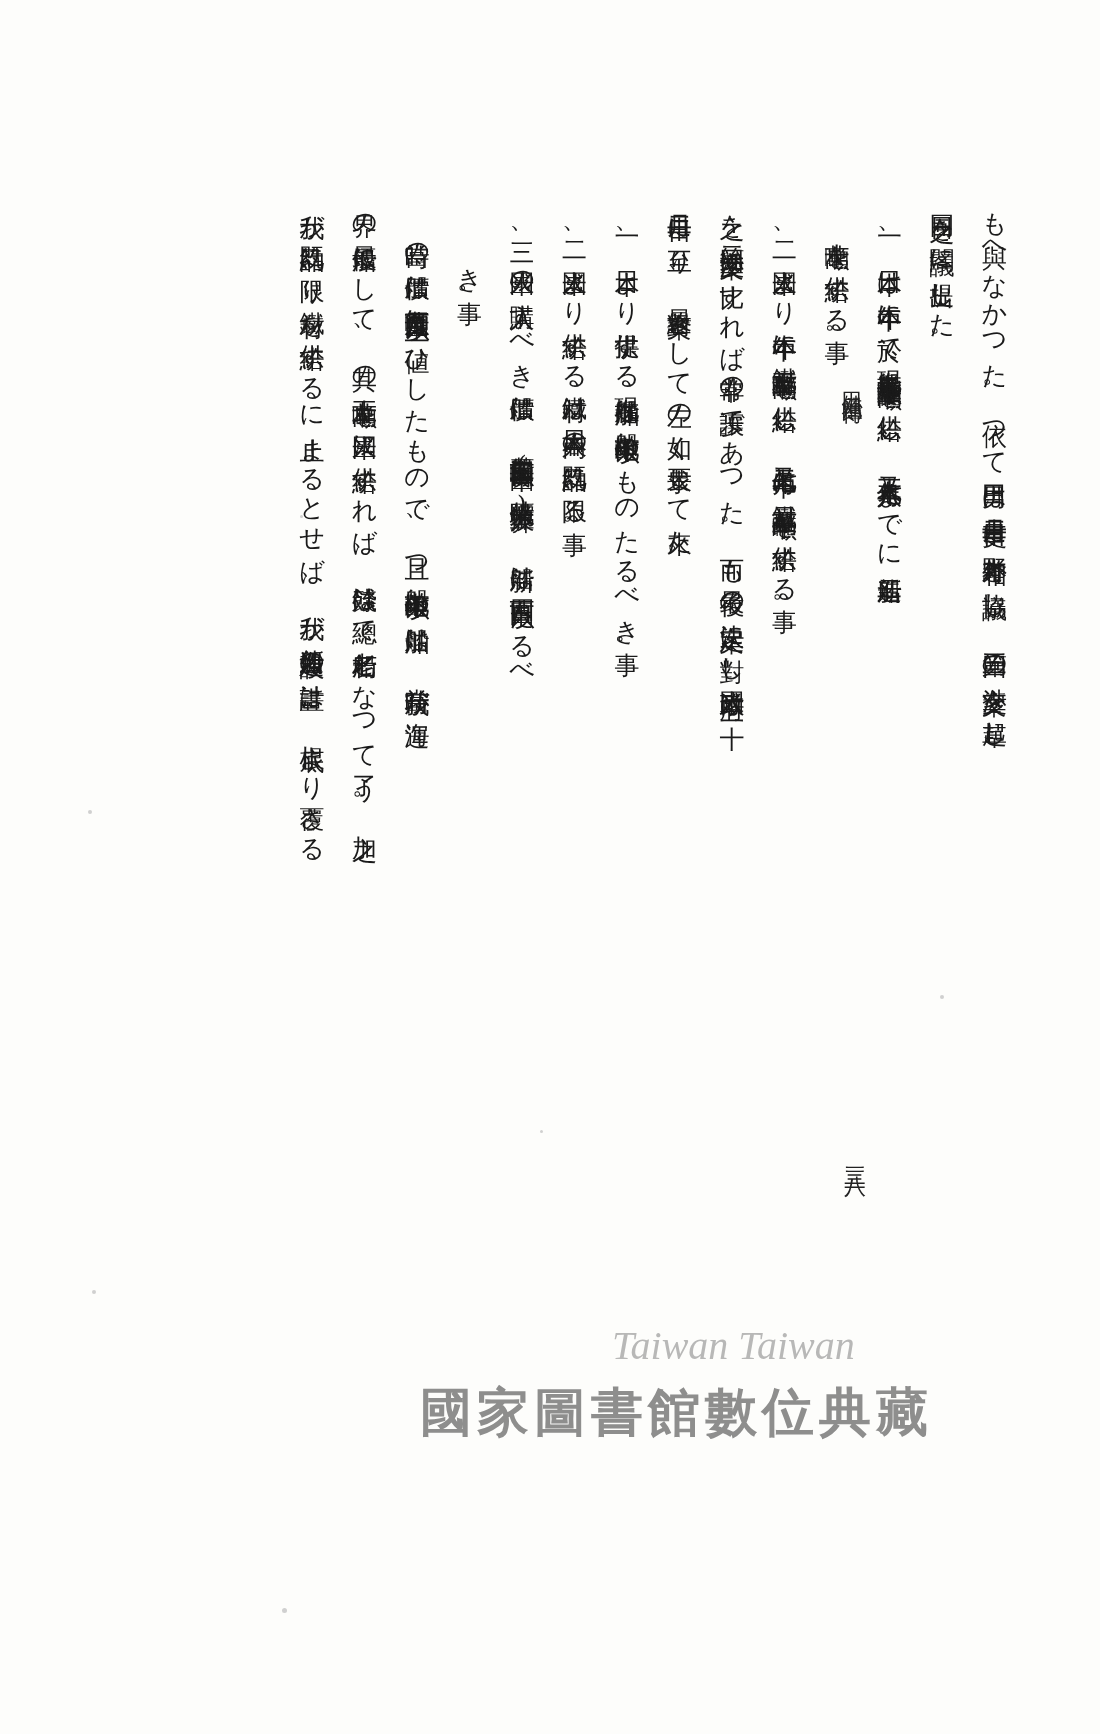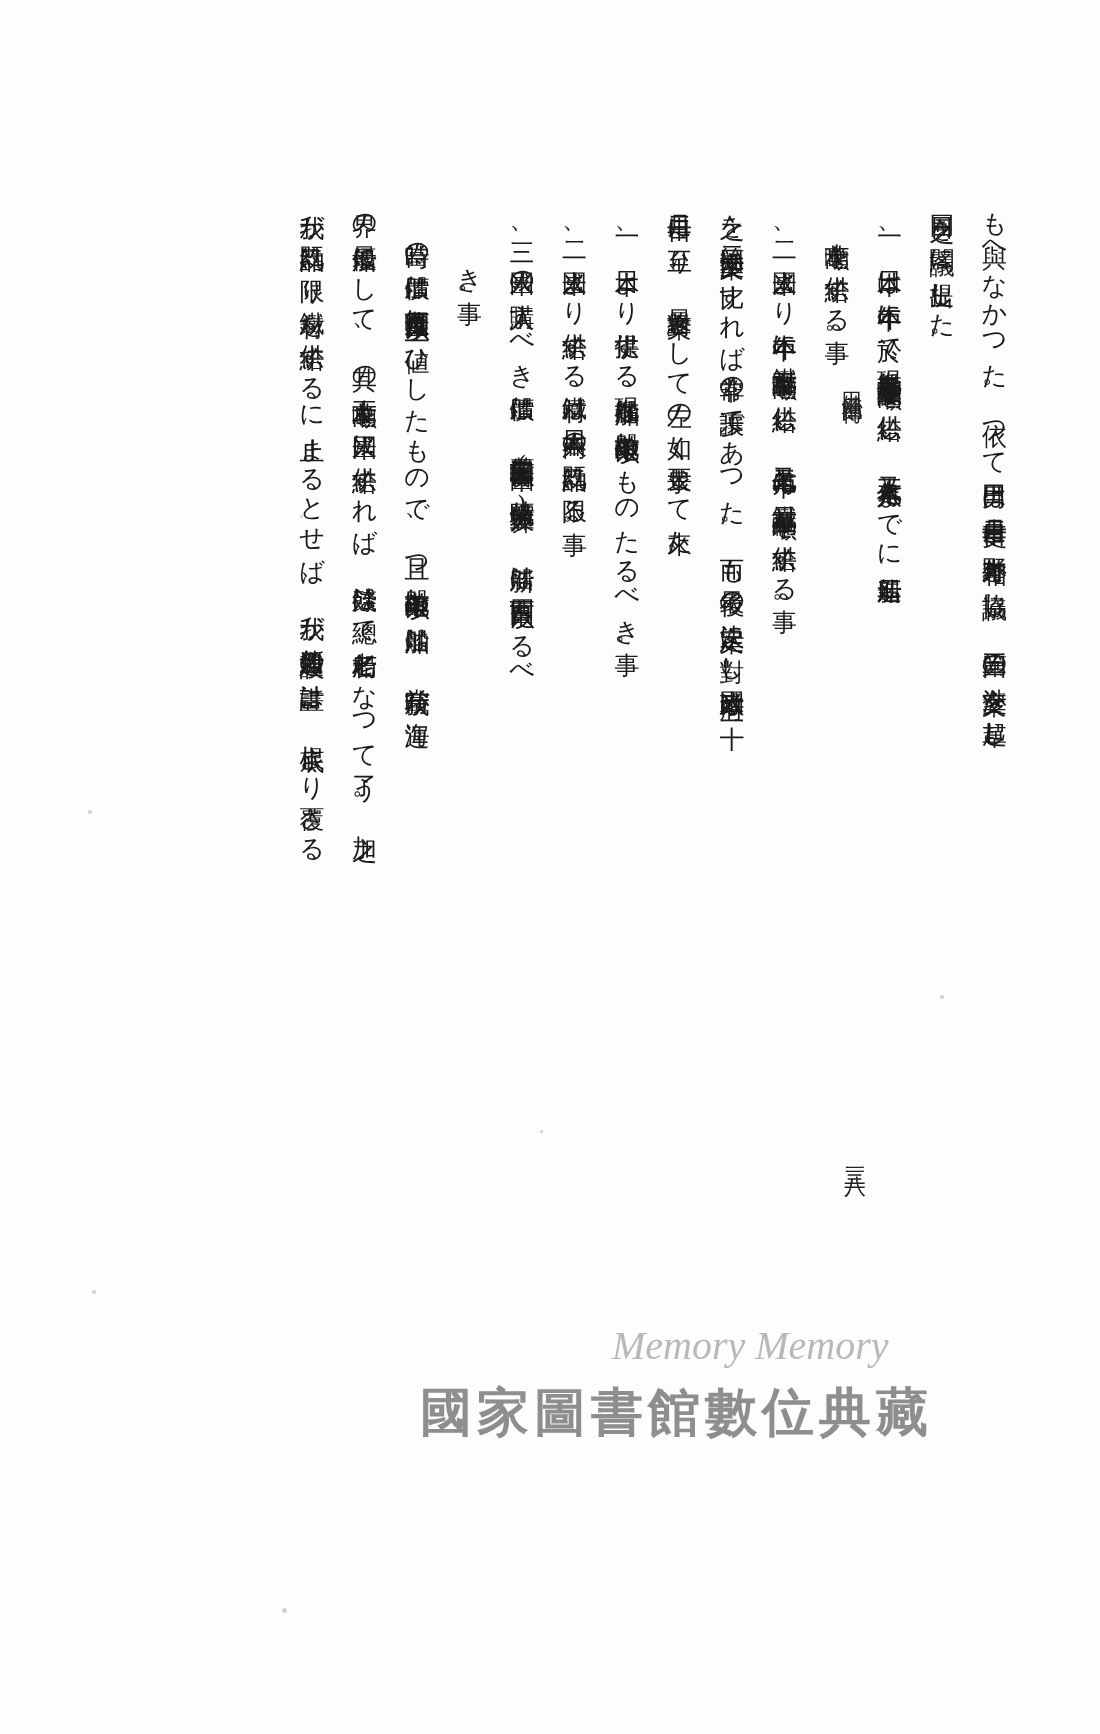--- a/index.html
+++ b/index.html
@@ -152,21 +152,21 @@
     <div class="col indent1">一、日本より提供する現在船舶は船齢七年以下のものたるべき事。</div>
     <div class="col indent1">二、米國より供給する鐵材は日本商人の既約品に限る事。</div>
     <div class="col indent1">三、米國の購入すべき船價は、舊船毎噸三百四十圓(時價米弗換算)、新船は四百圓以下たるべ</div>
     <div class="col indent2">き事。</div>
     <div class="col indent1">當時の船價は毎噸八百圓以上に値ひしたもので、且つ船齢七年以下の船舶は、當時我が海運</div>
     <div class="col">界の最優船にして、其の十五萬噸を米國に供給すれば、殘餘は總て老朽船となつて了う。加之</div>
     <div class="col">我が既約品に限り鐵材を供給するに止まるとせば、我が新造船建設の計畫は、根底より覆さる</div>
   </div>
 
   <div id="watermark">
-    <div id="wm-en">Memory Memory</div>
+    <div id="wm-en">Taiwan Taiwan</div>
     <div id="wm-sub">國家圖書館數位典藏</div>
   </div>
 
   <div class="speckle" style="left:88px; top:810px; width:4px; height:4px;"></div>
   <div class="speckle" style="left:92px; top:1290px; width:4px; height:4px;"></div>
   <div class="speckle" style="left:300px; top:515px; width:3px; height:3px;"></div>
   <div class="speckle" style="left:282px; top:1608px; width:5px; height:5px;"></div>
   <div class="speckle" style="left:540px; top:1130px; width:3px; height:3px;"></div>
   <div class="speckle" style="left:940px; top:995px; width:4px; height:4px;"></div>
 

